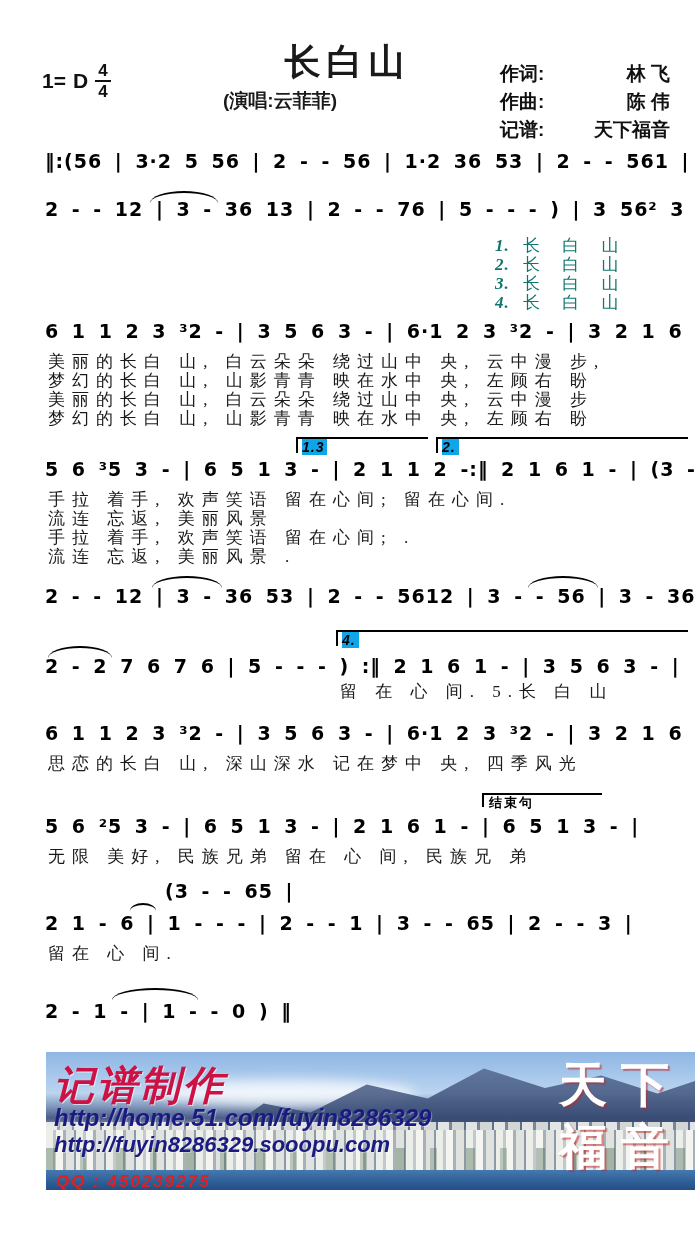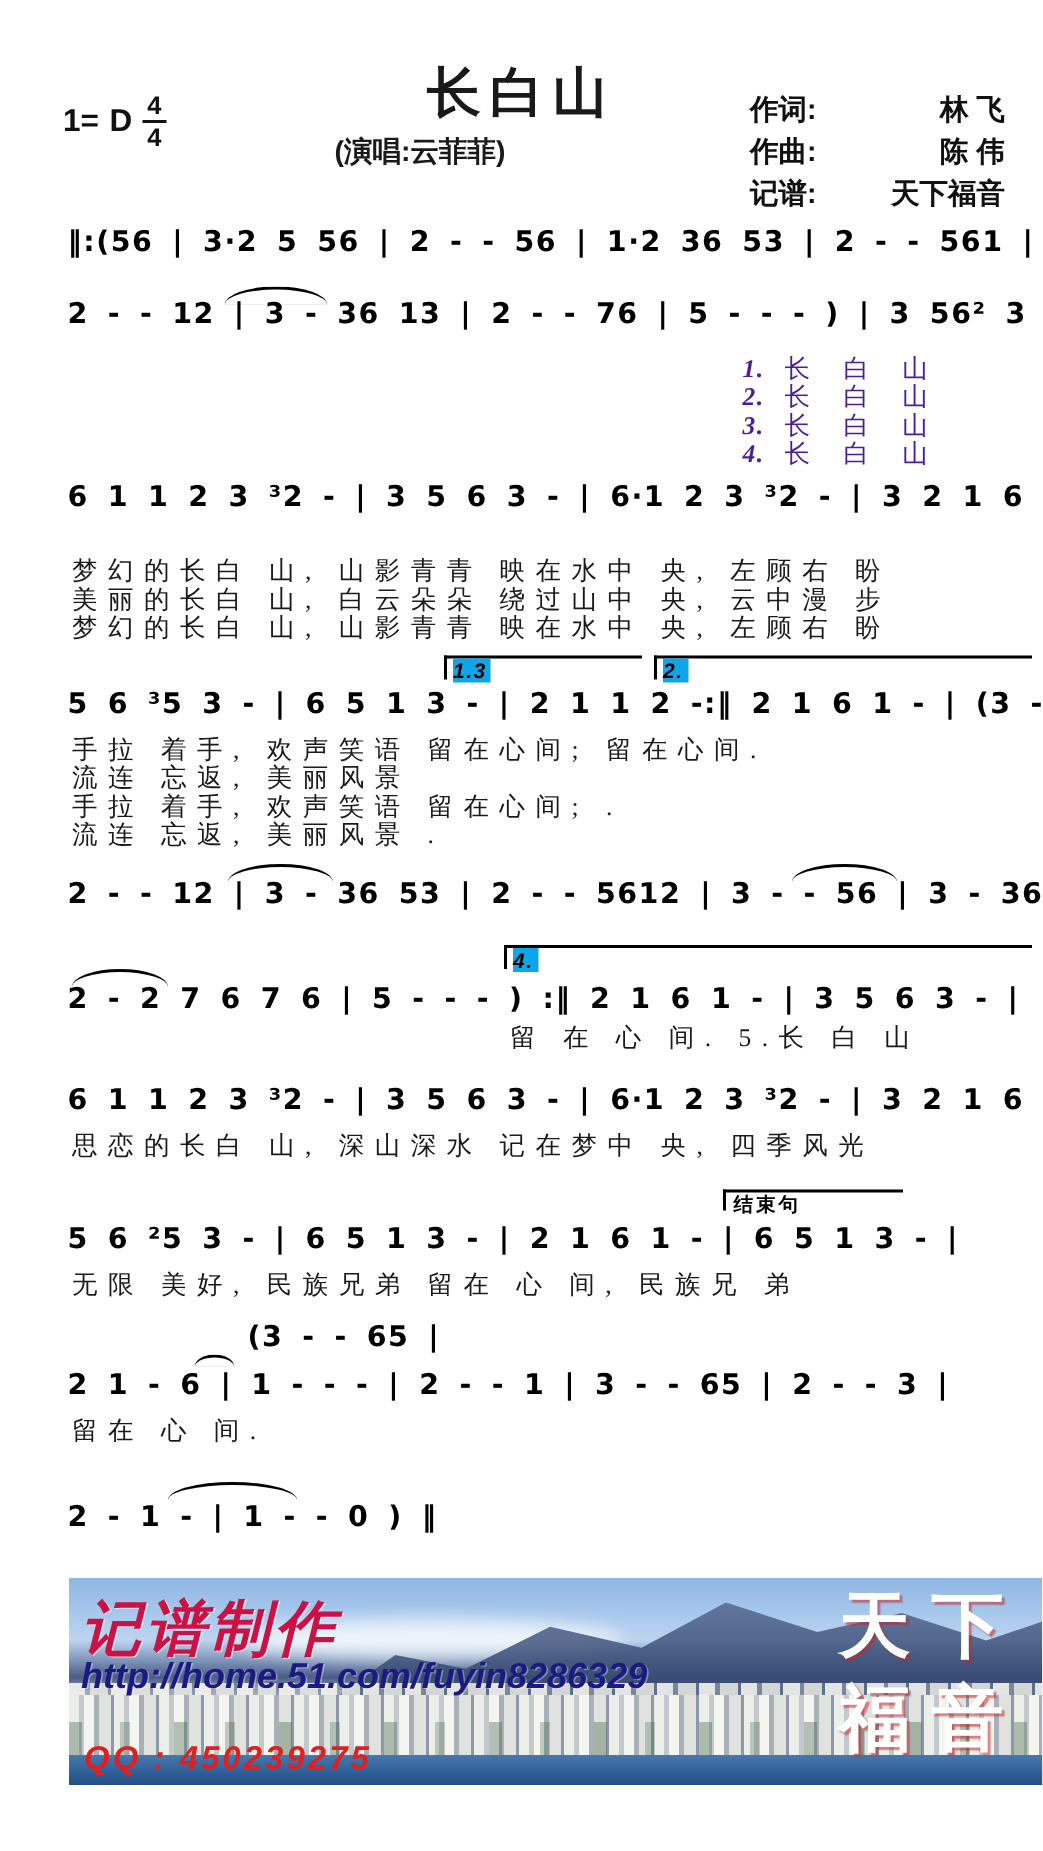--- a/index.html
+++ b/index.html
@@ -33,21 +33,21 @@
   .mline {
     position:absolute; left:45px; width:640px; white-space:nowrap;
     font-family:"DejaVu Sans", sans-serif;
     font-size:19px; font-weight:bold; color:#000; letter-spacing:1px; word-spacing:5px;
   }
   .lyr {
     position:absolute; left:48px; white-space:nowrap; font-size:17px; color:#1a1a1a;
     letter-spacing:7px; font-family:"Liberation Serif", serif;
   }
   .verses { position:absolute; top:236px; left:495px; }
-  .verse-row { font-size:17px; color:#4c1d95; letter-spacing:9px; line-height:19px;
+  .verse-row { font-size:17px; color:#0f766e; letter-spacing:9px; line-height:19px;
     font-family:"Liberation Serif", serif; }
   .verse-row .vnum { font-style:italic; font-weight:bold; letter-spacing:1px; }
   .volta { position:absolute; border-top:2px solid #000; border-left:2px solid #000; height:16px; }
   .volta .vlabel {
     position:absolute; left:4px; top:0px; font-size:14px; font-weight:bold; font-style:italic;
     color:#000; letter-spacing:1px; background:#0ea5e9; padding-right:3px;
   }
   .ending-tag {
     position:absolute; border-top:2px solid #000; border-left:2px solid #000; height:14px;
   }
@@ -103,21 +103,21 @@
     color:#7a1a33; letter-spacing:6px; font-family:"Liberation Serif", serif;
   }
   .b-url1, .b-url2 {
     position:absolute; left:8px; font-size:24px; font-weight:bold; font-style:italic;
     color:#1a1a80; letter-spacing:0px; font-family:"Liberation Sans", sans-serif;
     text-shadow:1px 1px 0 rgba(255,255,255,.35);
   }
   .b-url1 { top:52px; }
   .b-url2 { top:80px; font-size:22px; }
   .b-qq {
-    position:absolute; left:10px; top:107px; font-size:22px; font-weight:bold; font-style:italic;
+    position:absolute; left:10px; top:120px; font-size:17px; font-weight:bold; font-style:italic;
     color:#e02020; letter-spacing:2px;
   }
   .b-logo {
     position:absolute; right:12px; top:2px; width:130px; text-align:right; line-height:62px;
     font-size:48px; font-weight:bold; color:#ffffff; letter-spacing:14px;
     font-family:"Liberation Serif", serif;
     text-shadow:2px 2px 1px rgba(190,40,40,.55);
   }
 </style>
 </head>
@@ -156,20 +156,21 @@
   <div class="arc" style="left:150px;top:191px;width:68px"></div>
 
   <div class="verses">
     <div class="verse-row"><span class="vnum">1.</span> <span>长 白  山</span></div>
     <div class="verse-row"><span class="vnum">2.</span> <span>长 白  山</span></div>
     <div class="verse-row"><span class="vnum">3.</span> <span>长 白  山</span></div>
     <div class="verse-row"><span class="vnum">4.</span> <span>长 白  山</span></div>
   </div>
 
   <div class="mline" style="top:320px">6 1 1 2 3 ³2 - | 3 5 6 3 -  | 6·1 2 3 ³2 - | 3 2 1 6 - |</div>
+  <div class="lyr" style="top:350px">美丽的长白 山, 白云朵朵  绕过山中 央, 云中漫 步,</div>
   <div class="lyr" style="top:369px">梦幻的长白 山, 山影青青  映在水中 央, 左顾右 盼</div>
   <div class="lyr" style="top:388px">美丽的长白 山, 白云朵朵  绕过山中 央, 云中漫 步</div>
   <div class="lyr" style="top:407px">梦幻的长白 山, 山影青青  映在水中 央, 左顾右 盼</div>
 
   <div class="volta" style="left:296px;top:437px;width:132px">
     <span class="vlabel">1.3</span>
   </div>
   <div class="volta" style="left:436px;top:437px;width:252px">
     <span class="vlabel">2.</span>
   </div>
@@ -209,20 +210,21 @@
 
   <div class="banner">
     <div class="b-cloud"></div>
     <div class="b-mountain"></div>
     <div class="b-city2"></div>
     <div class="b-city"></div>
     <div class="b-green"></div>
     <div class="b-sea"></div>
     <div class="b-studio">记谱制作</div>
     <div class="b-url1">http://home.51.com/fuyin8286329</div>
+    <div class="b-url2">http://fuyin8286329.sooopu.com</div>
     <div class="b-qq">QQ : 450239275</div>
     <div class="b-logo">
       <div>天下</div>
       <div>福音</div>
     </div>
   </div>
 
 </div>
 
 </body></html>

